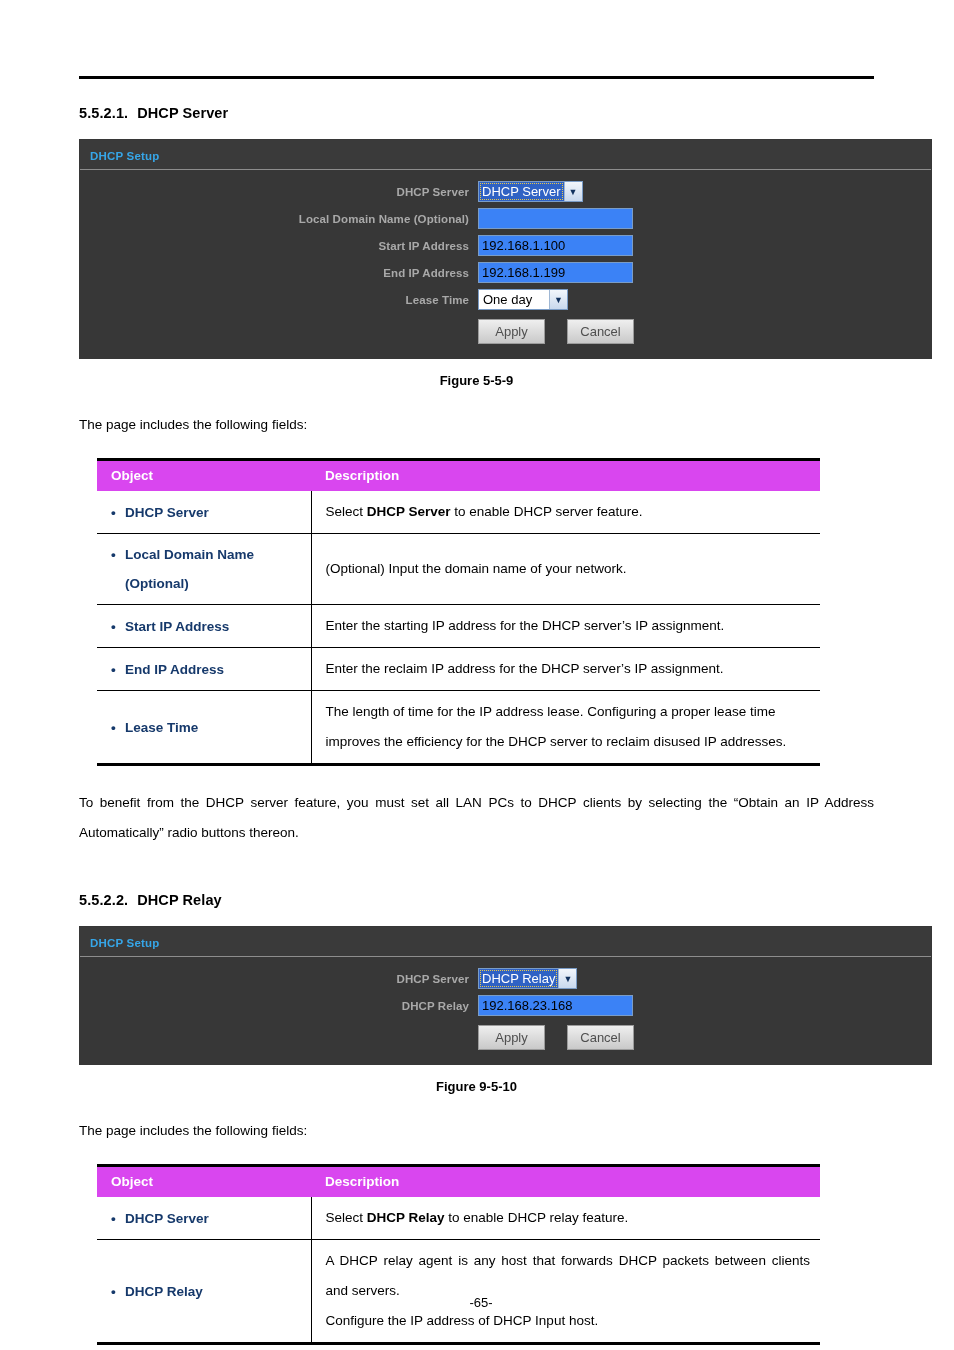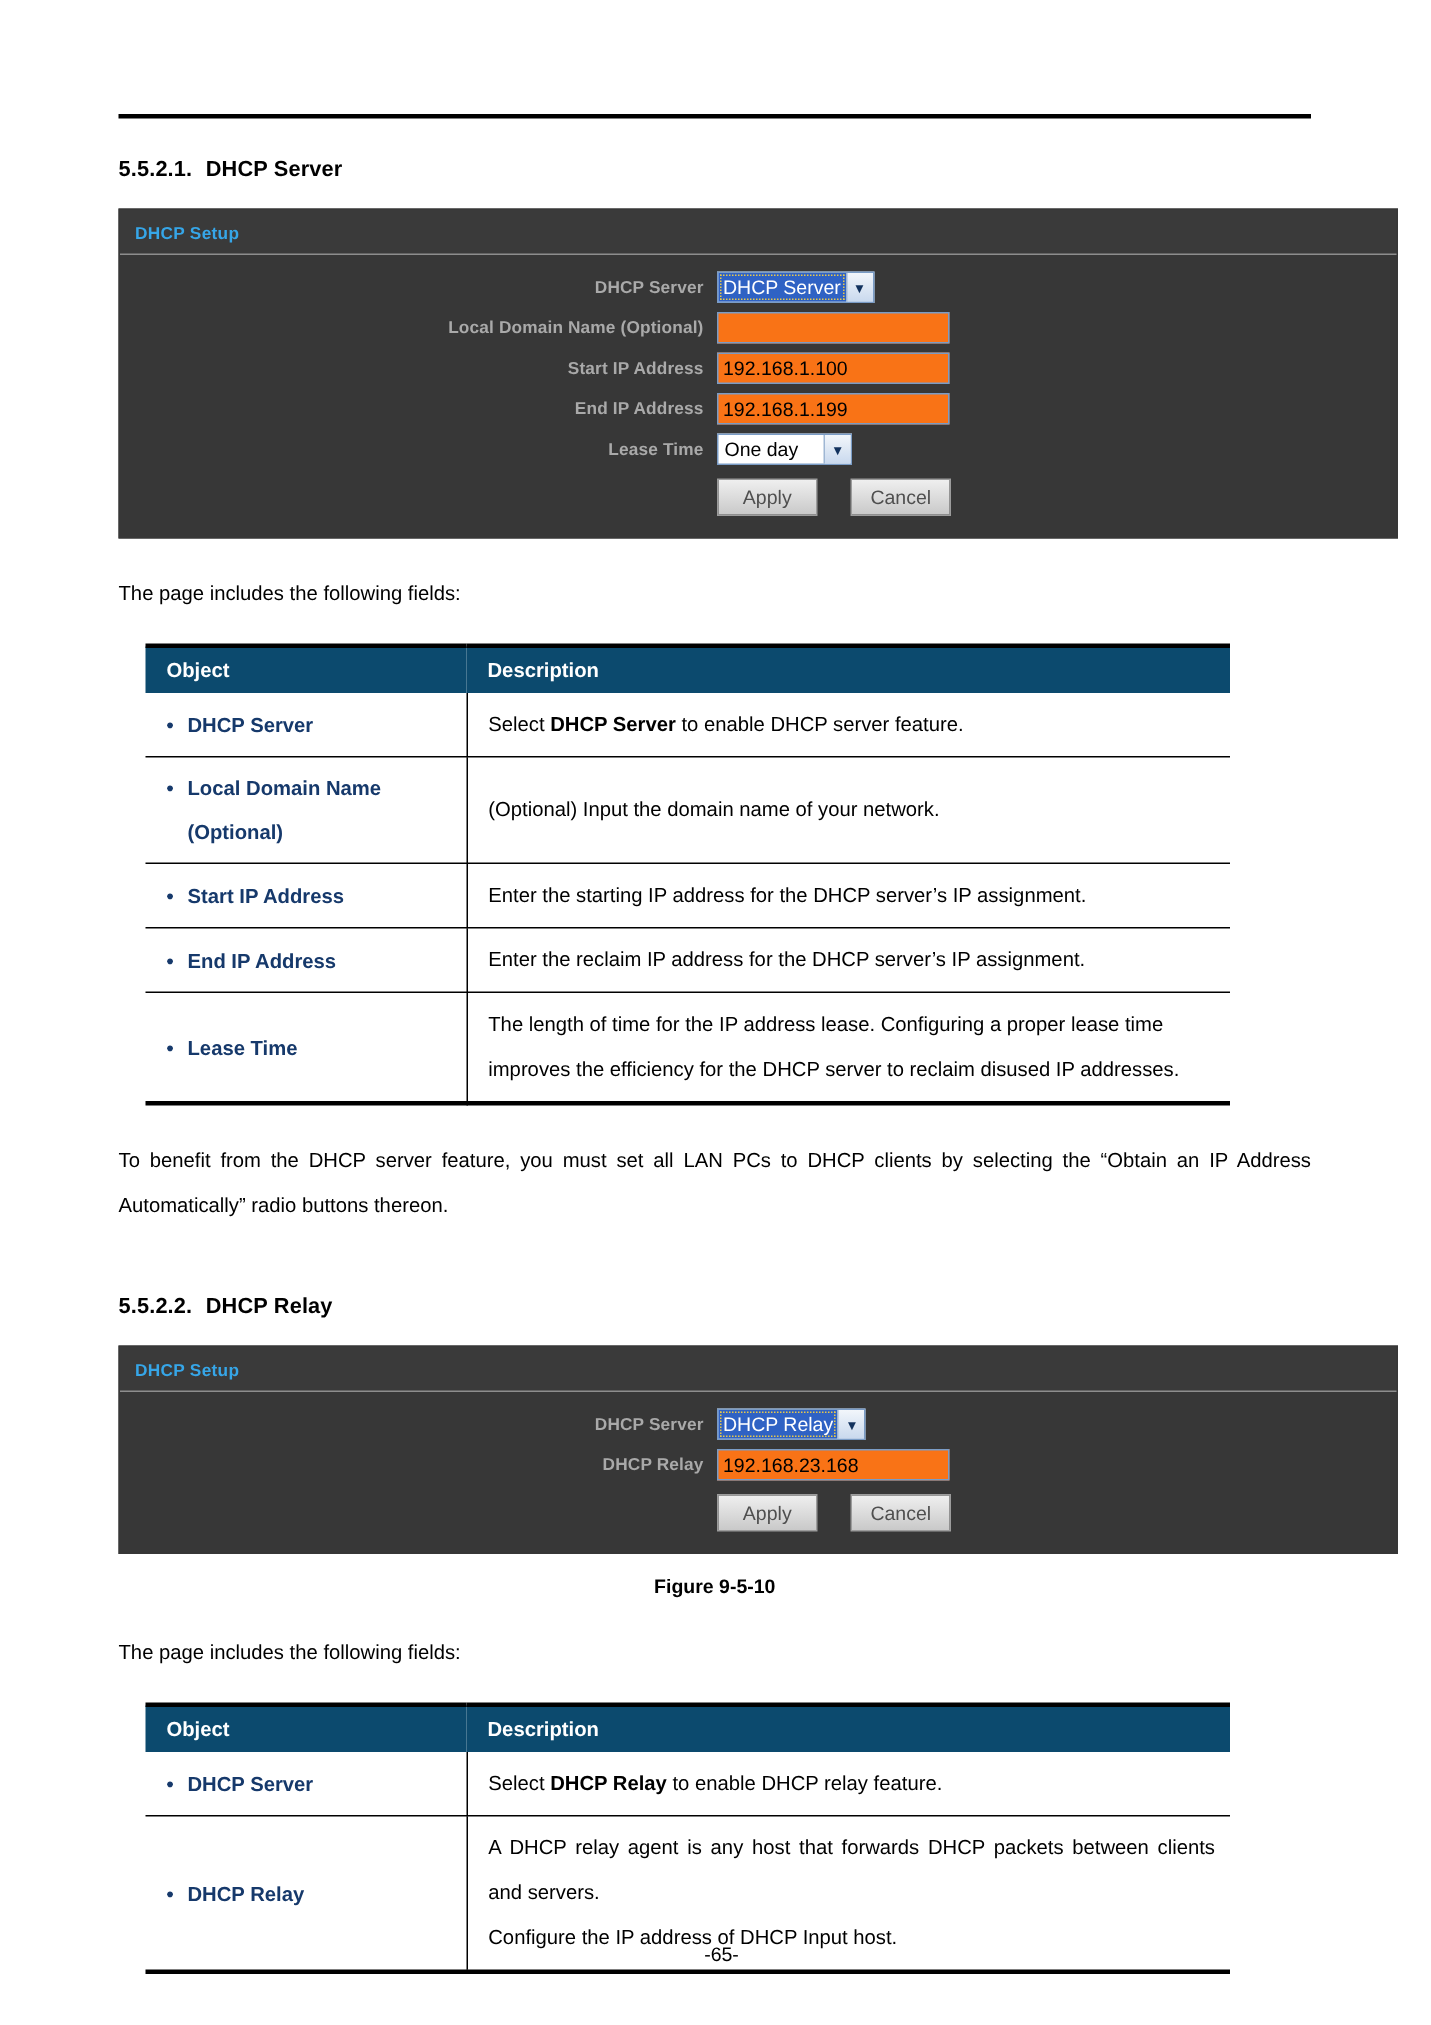--- a/index.html
+++ b/index.html
@@ -81,21 +81,21 @@
     color: #a9a9a9;
     font-size: 11.5px;
     font-weight: bold;
     letter-spacing: 0.1px;
     white-space: nowrap;
   }
 
   
   .text-input {
     height: 21px;
-    background: #f97316;
+    background: #3b82f6;
     border: 1px solid #7a9cc6;
     color: #000000;
     font-size: 13px;
     font-family: "Liberation Sans", sans-serif;
     padding: 0 3px;
     display: flex;
     align-items: center;
     line-height: 1;
   }
   .input-wide { width: 155px; }
@@ -200,21 +200,21 @@
   
   .data-table {
     border-collapse: collapse;
     width: 723px;
     margin-top: 18px;
     margin-left: 18px;
     border-top: 3px solid #000000;
     border-bottom: 3px solid #000000;
   }
   .data-table thead th {
-    background: #0c4a6e;
+    background: #d946ef;
     color: #ffffff;
     font-size: 13.5px;
     font-weight: bold;
     text-align: left;
     padding: 7px 0 8px 14px;
     border: none;
   }
   .data-table thead th.col-obj { width: 214px; }
   .data-table td {
     border-bottom: 1px solid #000000;
@@ -307,20 +307,21 @@
         </div>
 
         <div class="btn-row">
           <div class="btn">Apply</div>
           <div class="btn">Cancel</div>
         </div>
 
       </div>
     </div>
 
+    <div class="figure-caption">Figure 5-5-9</div>
 
     <div class="para">The page includes the following fields:</div>
 
     <table class="data-table">
       <thead>
         <tr>
           <th class="col-obj">Object</th>
           <th>Description</th>
         </tr>
       </thead>

